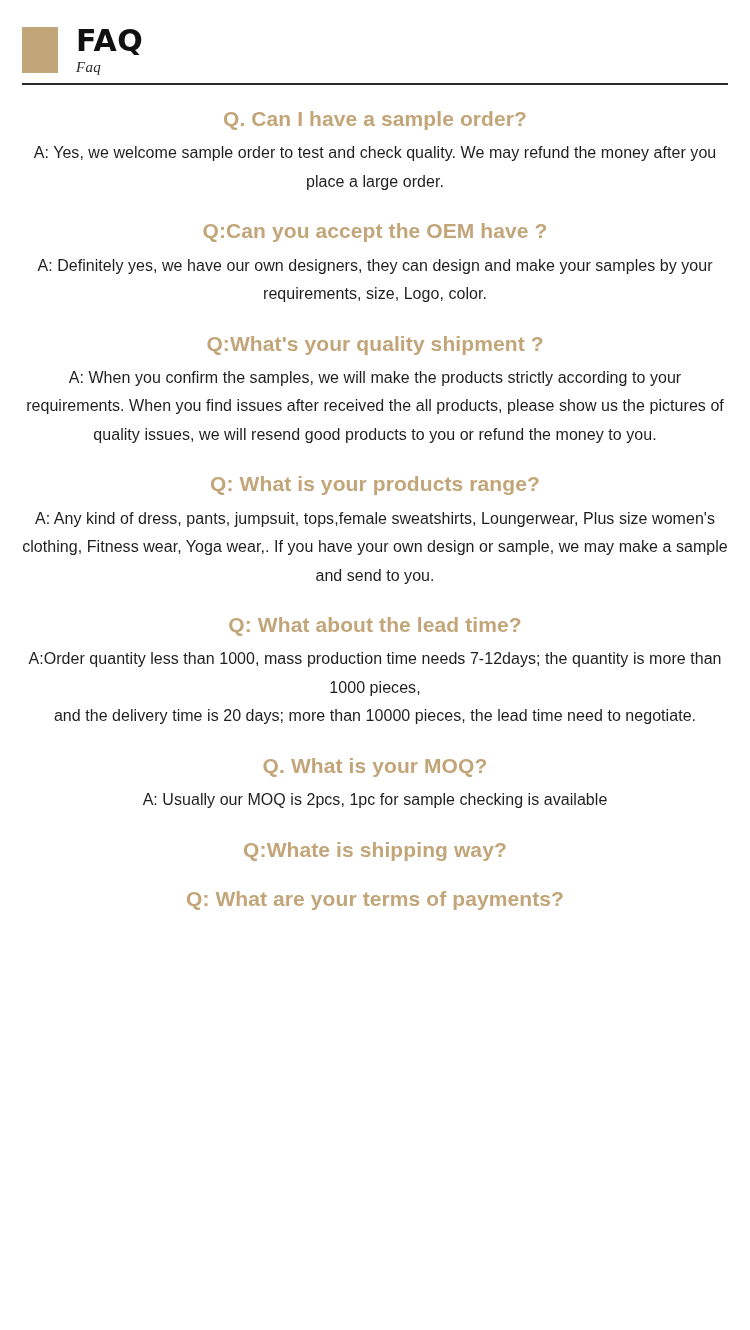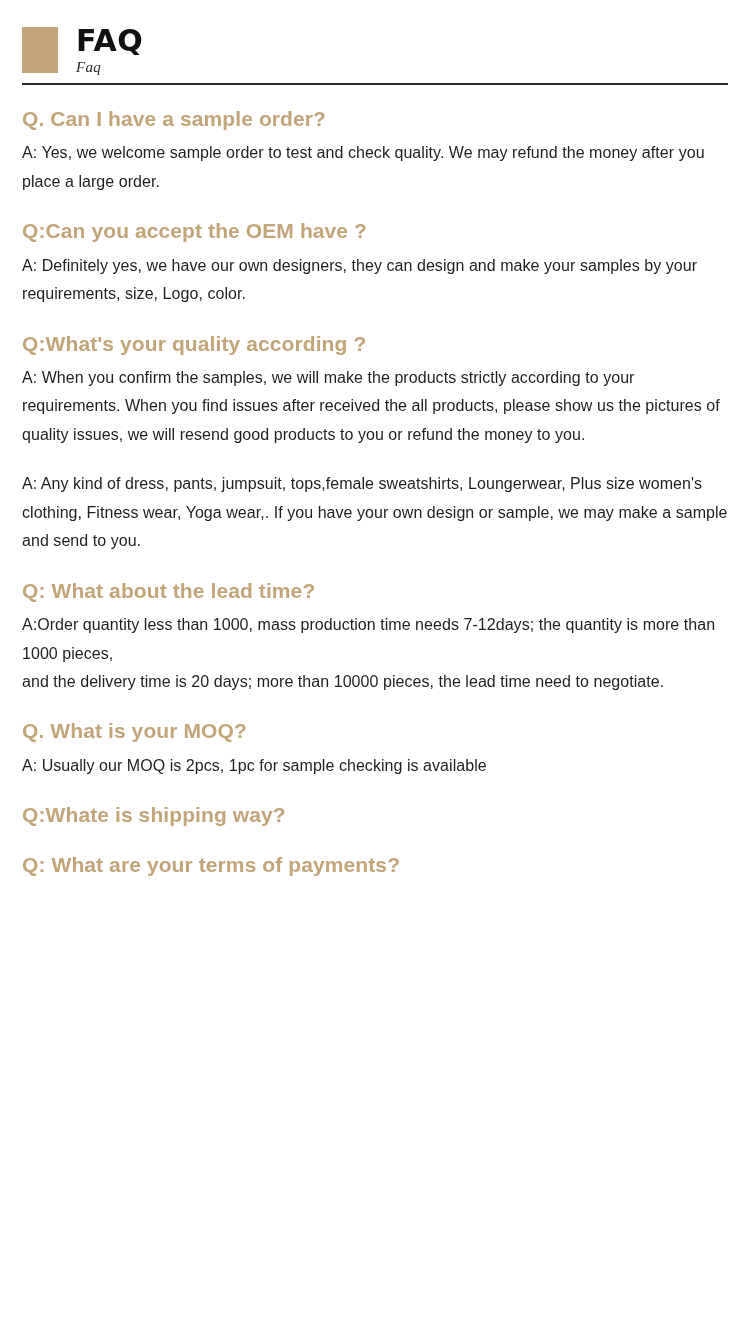--- a/index.html
+++ b/index.html
@@ -61,20 +61,21 @@
     color: #2b2b2b;
     letter-spacing: 0.3px;
   }
 
   
   .faq-list {
     padding-top: 20px;
   }
   .faq-item {
     margin-bottom: 21px;
+    text-align: center;
   }
   .faq-q {
     color: #c2a578;
     font-size: 21px;
     font-weight: bold;
     line-height: 1.35;
     margin-bottom: 6px;
     letter-spacing: 0.1px;
   }
   .faq-a {
@@ -104,25 +105,26 @@
       <div class="faq-q">Q. Can I have a sample order?</div>
       <div class="faq-a">A: Yes, we welcome sample order to test and check quality. We may refund the money after you place a large order.</div>
     </div>
 
     <div class="faq-item">
       <div class="faq-q">Q:Can you accept the OEM have ?</div>
       <div class="faq-a">A: Definitely yes, we have our own designers, they can design and make your samples by your requirements, size, Logo, color.</div>
     </div>
 
     <div class="faq-item">
-      <div class="faq-q">Q:What's your quality according ?</div>
+      <div class="faq-q">Q:What's your quality shipment ?</div>
       <div class="faq-a">A: When you confirm the samples, we will make the products strictly according to your requirements. When you find issues after received the all products, please show us the pictures of quality issues, we will resend good products to you or refund the money to you.</div>
     </div>
 
     <div class="faq-item">
+      <div class="faq-q">Q: What is your products range?</div>
       <div class="faq-a">A:  Any kind of dress, pants, jumpsuit, tops,female sweatshirts, Loungerwear, Plus size women's clothing, Fitness wear, Yoga wear,. If you have your own design or sample, we may make a sample and send to you.</div>
     </div>
 
     <div class="faq-item">
       <div class="faq-q">Q: What about the lead time?</div>
       <div class="faq-a">A:Order quantity less than 1000, mass production time needs 7-12days; the quantity is more than 1000 pieces,
 and the delivery time is 20 days; more than 10000 pieces, the lead time need to negotiate.</div>
     </div>
 
     <div class="faq-item">

